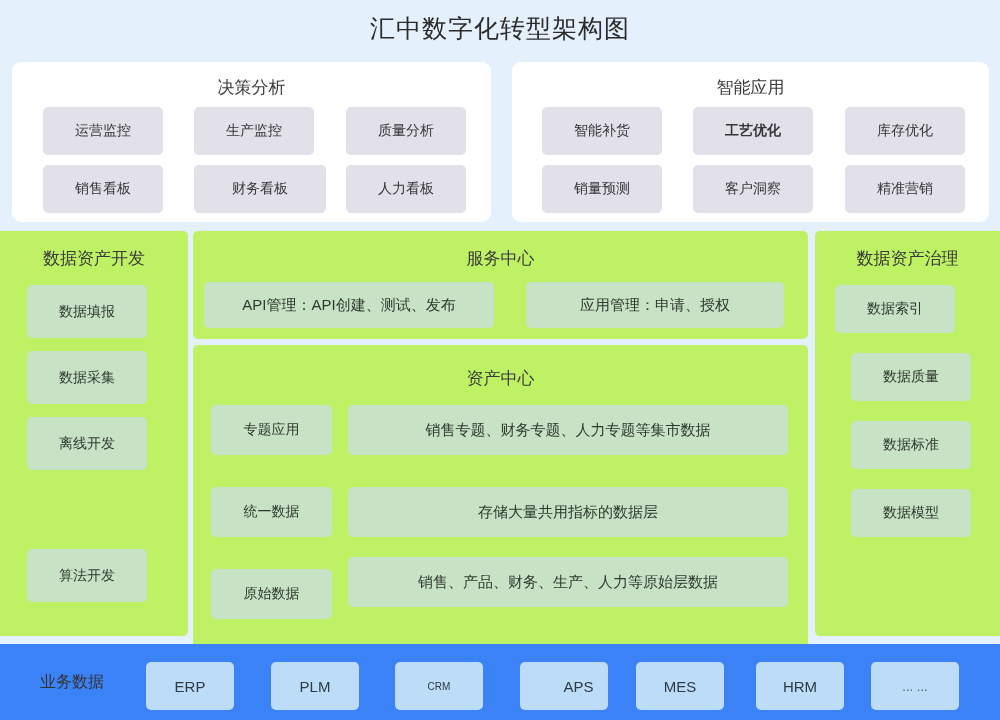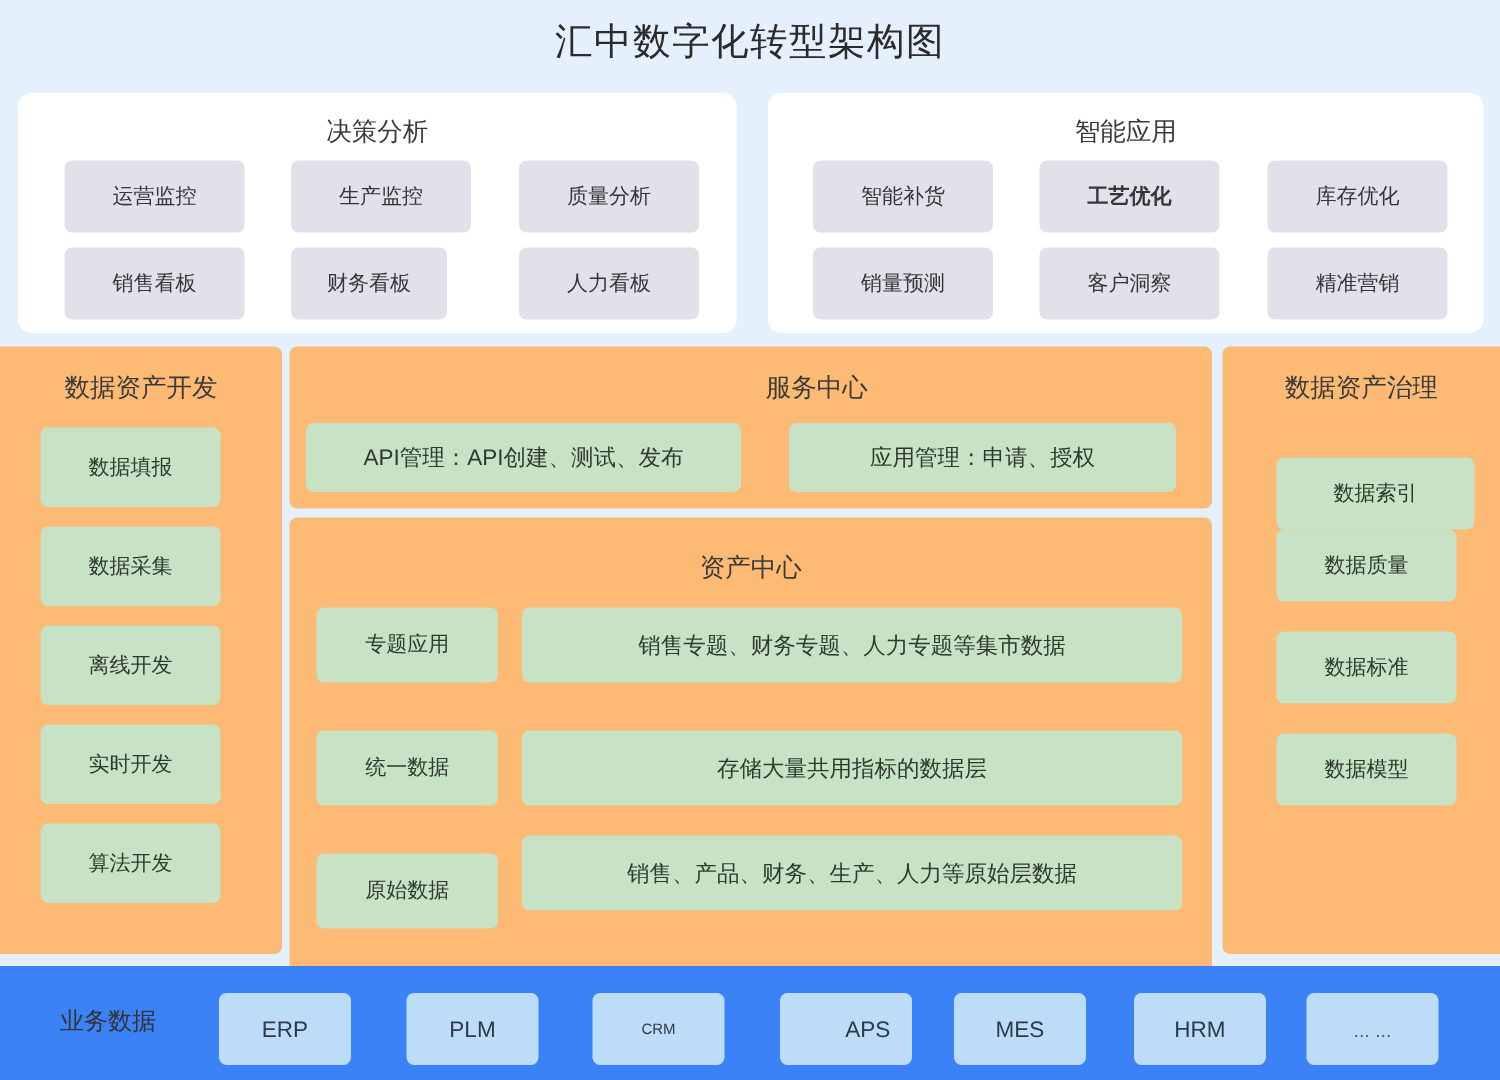--- a/index.html
+++ b/index.html
@@ -33,21 +33,21 @@
   
   .panel {
     position: absolute;
     box-sizing: border-box;
   }
   .panel-white {
     background: #ffffff;
     border-radius: 9px;
   }
   .panel-green {
-    background: #fdba74;
+    background: #bef264;
     border-radius: 5px;
   }
   .panel-blue {
     background: #3b82f6;
   }
 
   .section-head {
     text-align: center;
     font-size: 17px;
     color: #3a3a3a;
@@ -93,47 +93,46 @@
 
 <div class="page-title">汇中数字化转型架构图</div>
 
 <div class="panel panel-white" style="left:12px; top:62px; width:479px; height:160px;">
   <div class="section-head" style="position:absolute; top:14px; left:0;">决策分析</div>
 
   <div class="card card-lavender" style="left:31px;  top:45px;  width:120px; height:48px;">运营监控</div>
   <div class="card card-lavender" style="left:182px; top:45px;  width:120px; height:48px;">生产监控</div>
   <div class="card card-lavender" style="left:334px; top:45px;  width:120px; height:48px;">质量分析</div>
   <div class="card card-lavender" style="left:31px;  top:103px; width:120px; height:48px;">销售看板</div>
-  <div class="card card-lavender" style="left:182px; top:103px; width:104px; height:48px;">财务看板</div>
+  <div class="card card-lavender" style="left:182px; top:103px; width:132px; height:48px;">财务看板</div>
   <div class="card card-lavender" style="left:334px; top:103px; width:120px; height:48px;">人力看板</div>
 </div>
 
 <div class="panel panel-white" style="left:512px; top:62px; width:477px; height:160px;">
   <div class="section-head" style="position:absolute; top:14px; left:0;">智能应用</div>
 
   <div class="card card-lavender" style="left:30px;  top:45px;  width:120px; height:48px;">智能补货</div>
   <div class="card card-lavender" style="left:181px; top:45px;  width:120px; height:48px;font-weight:bold;">工艺优化</div>
   <div class="card card-lavender" style="left:333px; top:45px;  width:120px; height:48px;">库存优化</div>
   <div class="card card-lavender" style="left:30px;  top:103px; width:120px; height:48px;">销量预测</div>
   <div class="card card-lavender" style="left:181px; top:103px; width:120px; height:48px;">客户洞察</div>
   <div class="card card-lavender" style="left:333px; top:103px; width:120px; height:48px;">精准营销</div>
 </div>
 
 <div class="panel panel-green" style="left:0px; top:231px; width:188px; height:405px; border-radius:0 5px 5px 0;">
   <div class="section-head" style="position:absolute; top:16px; left:0;">数据资产开发</div>
 
   <div class="card card-green" style="left:27px; top:54px;  width:120px; height:53px;">数据填报</div>
   <div class="card card-green" style="left:27px; top:120px; width:120px; height:53px;">数据采集</div>
   <div class="card card-green" style="left:27px; top:186px; width:120px; height:53px;">离线开发</div>
-  <div class="card card-green" style="left:27px; top:252px; width:120px; height:53px;">实时开发</div>
   <div class="card card-green" style="left:27px; top:318px; width:120px; height:53px;">算法开发</div>
 </div>
 
 <div class="panel panel-green" style="left:193px; top:231px; width:615px; height:108px;">
-  <div class="section-head" style="position:absolute; top:16px; left:0;padding-left:44px;">服务中心</div>
+  <div class="section-head" style="position:absolute; top:16px; left:0;">服务中心</div>
 
   <div class="card card-green" style="left:11px; top:51px; width:290px; height:46px; font-size:15px;">API管理：API创建、测试、发布</div>
   <div class="card card-green" style="left:333px; top:51px; width:258px; height:46px; font-size:15px;">应用管理：申请、授权</div>
 </div>
 
 <div class="panel panel-green" style="left:193px; top:345px; width:615px; height:306px;">
   <div class="section-head" style="position:absolute; top:22px; left:0;">资产中心</div>
 
   <div class="card card-green" style="left:18px; top:60px; width:121px; height:50px;">专题应用</div>
   <div class="card card-green" style="left:155px; top:60px; width:440px; height:50px; font-size:15px;">销售专题、财务专题、人力专题等集市数据</div>
@@ -141,21 +140,21 @@
   <div class="card card-green" style="left:18px; top:142px; width:121px; height:50px;">统一数据</div>
   <div class="card card-green" style="left:155px; top:142px; width:440px; height:50px; font-size:15px;">存储大量共用指标的数据层</div>
 
   <div class="card card-green" style="left:18px; top:224px; width:121px; height:50px;">原始数据</div>
   <div class="card card-green" style="left:155px; top:212px; width:440px; height:50px; font-size:15px;">销售、产品、财务、生产、人力等原始层数据</div>
 </div>
 
 <div class="panel panel-green" style="left:815px; top:231px; width:185px; height:405px; border-radius:5px 0 0 5px;">
   <div class="section-head" style="position:absolute; top:16px; left:0;">数据资产治理</div>
 
-  <div class="card card-green" style="left:36px; top:54px;  width:132px; height:48px;margin-top:20px;">数据索引</div>
+  <div class="card card-green" style="left:20px; top:54px;  width:120px; height:48px;">数据索引</div>
   <div class="card card-green" style="left:36px; top:122px; width:120px; height:48px;">数据质量</div>
   <div class="card card-green" style="left:36px; top:190px; width:120px; height:48px;">数据标准</div>
   <div class="card card-green" style="left:36px; top:258px; width:120px; height:48px;">数据模型</div>
 </div>
 
 <div class="panel panel-blue" style="left:0px; top:644px; width:1000px; height:76px;">
   <div class="biz-label" style="left:40px; top:20px;">业务数据</div>
 
   <div class="card card-blue" style="left:146px; top:18px; width:88px; height:48px; font-size:15px;">ERP</div>
   <div class="card card-blue" style="left:271px; top:18px; width:88px; height:48px; font-size:15px;">PLM</div>

